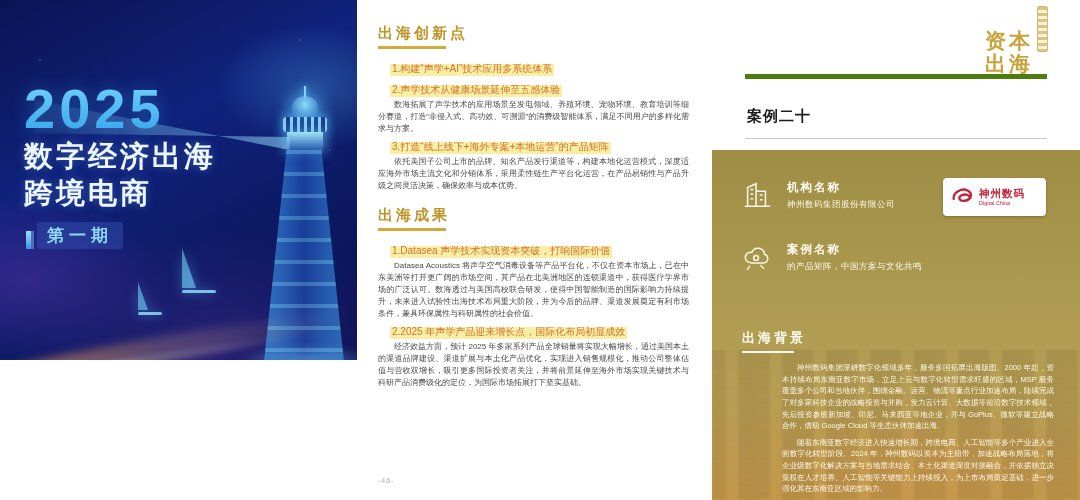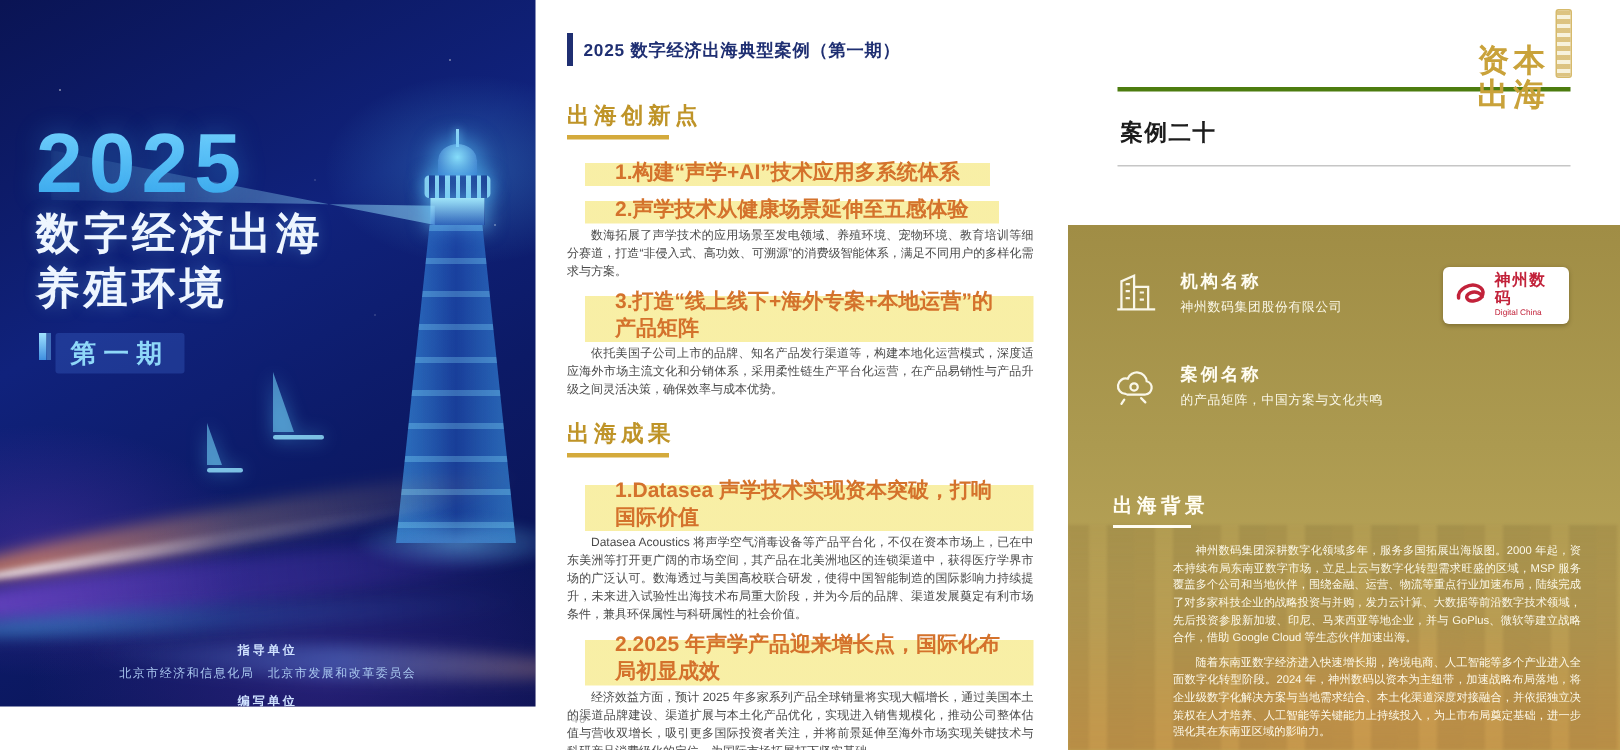--- a/index.html
+++ b/index.html
@@ -1,20 +1,20 @@
 <!DOCTYPE html>
 <html><head>
 <meta charset="utf-8">
 <style>
   * { margin:0; padding:0; box-sizing:border-box; }
   html,body { width:1080px; height:500px; background:#ffffff; font-family:"Liberation Sans","DejaVu Sans",sans-serif; overflow:hidden; }
   #app { position:relative; width:1080px; height:500px; background:#fff; }
 
   
-  .cover { position:absolute; left:0; top:0; width:357px; height:471px; overflow:hidden;
+  .cover { position:absolute; left:0; top:0; width:357px; height:360px; overflow:hidden;
     background:
       radial-gradient(140px 90px at 88% 24%, rgba(90,200,255,.28), transparent 70%),
       radial-gradient(260px 160px at 60% 96%, rgba(60,40,140,.55), transparent 75%),
       radial-gradient(200px 120px at 8% 78%, rgba(120,60,190,.35), transparent 70%),
       linear-gradient(152deg, #0a1454 0%, #10227c 38%, #0c1a66 64%, #0a1250 100%);
   }
   .stars { position:absolute; inset:0;
     background-image:
       radial-gradient(1.5px 1.5px at 40px 60px, rgba(255,255,255,.8), transparent 60%),
       radial-gradient(1.5px 1.5px at 300px 40px, rgba(255,255,255,.7), transparent 60%),
@@ -57,66 +57,66 @@
     background:linear-gradient(to right, rgba(255,255,255,.9), rgba(255,255,255,.15), transparent); filter:blur(2px); }
   .t4 { left:-30px; top:402px; width:380px; height:18px; transform:rotate(-3deg);
     background:linear-gradient(to right, rgba(80,200,255,.5), rgba(80,160,255,.18), transparent); }
   .t5 { left:60px; top:430px; width:330px; height:22px; transform:rotate(2deg);
     background:linear-gradient(to right, transparent, rgba(120,170,255,.35), rgba(255,170,110,.3)); }
   .cover-year { position:absolute; left:24px; top:76px; font-size:56px; font-weight:bold; letter-spacing:4px;
     background:linear-gradient(180deg,#7fd9ff,#2f9fe8); -webkit-background-clip:text; background-clip:text; color:transparent;
     text-shadow:0 0 18px rgba(70,190,255,.35); }
   .cover-title { position:absolute; left:24px; top:138px; color:#eef6ff; font-weight:bold; font-size:29px; letter-spacing:3px; line-height:1.28;
     text-shadow:0 0 10px rgba(120,200,255,.35); }
-  .issue-badge { position:absolute; left:26px; top:222px; display:flex; align-items:flex-start; gap:6px; }
+  .issue-badge { position:absolute; left:26px; top:222px; display:flex; align-items:flex-end; gap:6px; }
   .issue-bars { width:5px; height:18px; background:linear-gradient(180deg,#9fe2ff,#3f8fe0); box-shadow:3px 0 0 rgba(120,200,255,.45); }
   .issue-text { font-size:17px; font-weight:bold; color:#8fd8f8; letter-spacing:5px;
     background:rgba(60,100,200,.35); padding:2px 10px; border-radius:2px; }
   .cover-footer { position:absolute; left:0; right:0; top:420px; text-align:center; color:#a9c7ef; }
   .cf-label { font-size:8px; letter-spacing:2px; color:#cfe2ff; font-weight:bold; margin-top:8px; }
   .cf-line { font-size:8px; margin-top:4px; letter-spacing:1px; }
 
   
   .page-mid { position:absolute; left:358px; top:0; width:349px; height:500px; background:#fff; }
   .mid-header { display:flex; align-items:center; gap:7px; margin:22px 0 0 20px; }
   .mid-header-bar { width:4px; height:22px; background:#1f2f72; }
   .mid-header-text { font-size:11.5px; font-weight:bold; color:#1f2f72; letter-spacing:.5px; }
   .mid-body { padding:24px 18px 0 20px; }
   .sec-head { font-size:15px; font-weight:bold; color:#bf9428; letter-spacing:3px; display:inline-block; }
   .sec-underline { width:68px; border-top:2px solid #d4aa3c; border-bottom:1px solid #d4aa3c; height:3px; margin:3px 0 8px 0; }
-  .item-title { font-size:14px; font-weight:bold; color:#d4722c; margin:5px 0 2px 12px;
-    background:linear-gradient(180deg, rgba(247,236,150,.0) 15%, rgba(247,236,150,.85) 15%); display:inline-block; padding:0 20px; }
+  .item-title { font-size:10px; font-weight:normal; color:#d4722c; margin:5px 0 2px 12px;
+    background:linear-gradient(180deg, rgba(247,236,150,.0) 15%, rgba(247,236,150,.85) 15%); display:inline-block; padding:0 2px; }
   .item-body { font-size:8px; color:#4a4a4a; line-height:1.5; text-align:justify; text-indent:2em; }
   .sec-gap { height:14px; }
   .page-num { position:absolute; left:20px; bottom:16px; font-size:7px; color:#aaa; letter-spacing:1px; }
 
   
   .page-right { position:absolute; left:712px; top:0; width:368px; height:500px; background:#fff; }
-  .case-header { position:absolute; left:33px; top:58px; width:302px; border-top:3px solid #4d7c0f; border-bottom:1px solid #c6c6c6; padding:18px 0 12px 2px; }
+  .case-header { position:absolute; left:33px; top:74px; width:302px; border-top:5px solid #4d7c0f; border-bottom:1px solid #c6c6c6; padding:28px 0 12px 2px; }
   .case-label { font-size:15px; font-weight:bold; color:#1c1c1c; letter-spacing:1px; }
   .case-title { font-size:12px; font-weight:bold; color:#3a3a3a; margin-top:6px; letter-spacing:.5px; }
   .case-tag { position:absolute; right:32px; top:6px; display:flex; gap:4px; align-items:flex-start; }
   .tag-chars { font-size:21px; font-weight:bold; color:#c9a23a; line-height:1.08; letter-spacing:3px; text-align:center;margin-top:24px; }
   .tag-seal { width:11px; height:46px; border:1px solid #cfae52; border-radius:2px; background:
     repeating-linear-gradient(180deg, rgba(201,162,58,.75) 0 3px, rgba(245,238,210,.9) 3px 6px); opacity:.85; }
 
   .gold-card { position:absolute; left:0; top:150px; width:368px; height:350px; overflow:hidden;
     background:linear-gradient(180deg, #a08d45 0%, #ac9a50 42%, #b7a256 68%, #bfa254 100%); }
   .city-haze { position:absolute; left:0; bottom:0; width:100%; height:150px;
     background:
       repeating-linear-gradient(90deg, rgba(120,90,40,.18) 0 14px, rgba(175,140,70,.12) 14px 26px, rgba(100,75,35,.16) 26px 44px),
       linear-gradient(0deg, rgba(205,145,70,.55), rgba(190,150,80,.25) 55%, transparent);
     filter:blur(1px); }
   .city-glow { position:absolute; left:20%; bottom:-30px; width:260px; height:120px; border-radius:50%;
     background:radial-gradient(closest-side, rgba(235,170,90,.4), transparent); filter:blur(6px); }
   .field-row { position:absolute; left:30px; display:flex; gap:15px; align-items:flex-start; }
   .field-icon { width:30px; height:30px; flex:0 0 30px; opacity:.95; }
   .field-label { font-size:11.5px; font-weight:bold; color:#fffdf2; letter-spacing:2px; }
   .field-value { font-size:8.5px; color:rgba(255,253,240,.95); margin-top:4px; letter-spacing:.5px; }
-  .logo-box { position:absolute; right:34px; top:28px; width:84px; height:38px; background:#fff; border-radius:4px;
+  .logo-box { position:absolute; right:34px; top:28px; width:103px; height:38px; background:#fff; border-radius:4px;
     display:flex; align-items:center; gap:4px; padding:4px 6px; box-shadow:0 1px 3px rgba(60,45,10,.35); }
   .logo-names { display:flex; flex-direction:column; line-height:1.1; }
   .logo-cn { font-size:10.5px; font-weight:bold; color:#c2223a; letter-spacing:1px; }
   .logo-en { font-size:5.5px; color:#c2223a; }
   .bg-sec { position:absolute; left:30px; top:178px; right:26px; }
   .bg-title { font-size:13px; font-weight:bold; color:#fffdf2; letter-spacing:3px; display:inline-block; }
   .bg-underline { width:52px; height:2px; background:#fffdf2; margin:4px 0 9px 0; }
   .bg-para { font-size:7.5px; color:rgba(255,252,238,.96); line-height:1.55; text-align:justify; text-indent:2em; margin-bottom:5px;margin-left:40px; }
 </style>
 </head>
@@ -143,40 +143,36 @@
     </div>
     <div class="trail t1"></div>
     <div class="trail t3"></div>
     <div class="trail t2"></div>
     <div class="trail t4"></div>
     <div class="trail t5"></div>
 
     <div class="cover-year">2025</div>
     <div class="cover-title">
       <div>数字经济出海</div>
-      <div>养殖环境</div>
+      <div>跨境电商</div>
     </div>
     <div class="issue-badge">
       <div class="issue-bars"></div>
       <div class="issue-text">第一期</div>
     </div>
     <div class="cover-footer">
       <div class="cf-label">指导单位</div>
       <div class="cf-line">北京市经济和信息化局　北京市发展和改革委员会</div>
       <div class="cf-label">编写单位</div>
       <div class="cf-line">北京数字经济企业出海创新服务基地</div>
 
     </div>
   </div>
 
   <div class="page-mid">
-    <div class="mid-header">
-      <div class="mid-header-bar"></div>
-      <div class="mid-header-text">2025 数字经济出海典型案例（第一期）</div>
-    </div>
     <div class="mid-body">
       <div>
         <span class="sec-head">出海创新点</span>
         <div class="sec-underline"></div>
         <div class="item-title">1.构建“声学+AI”技术应用多系统体系</div>
         <div class="item-title">2.声学技术从健康场景延伸至五感体验</div>
         <div class="item-body">数海拓展了声学技术的应用场景至发电领域、养殖环境、宠物环境、教育培训等细分赛道，打造“非侵入式、高功效、可溯源”的消费级智能体系，满足不同用户的多样化需求与方案。</div>
         <div class="item-title">3.打造“线上线下+海外专案+本地运营”的产品矩阵</div>
         <div class="item-body">依托美国子公司上市的品牌、知名产品发行渠道等，构建本地化运营模式，深度适应海外市场主流文化和分销体系，采用柔性链生产平台化运营，在产品易销性与产品升级之间灵活决策，确保效率与成本优势。</div>
       </div>

